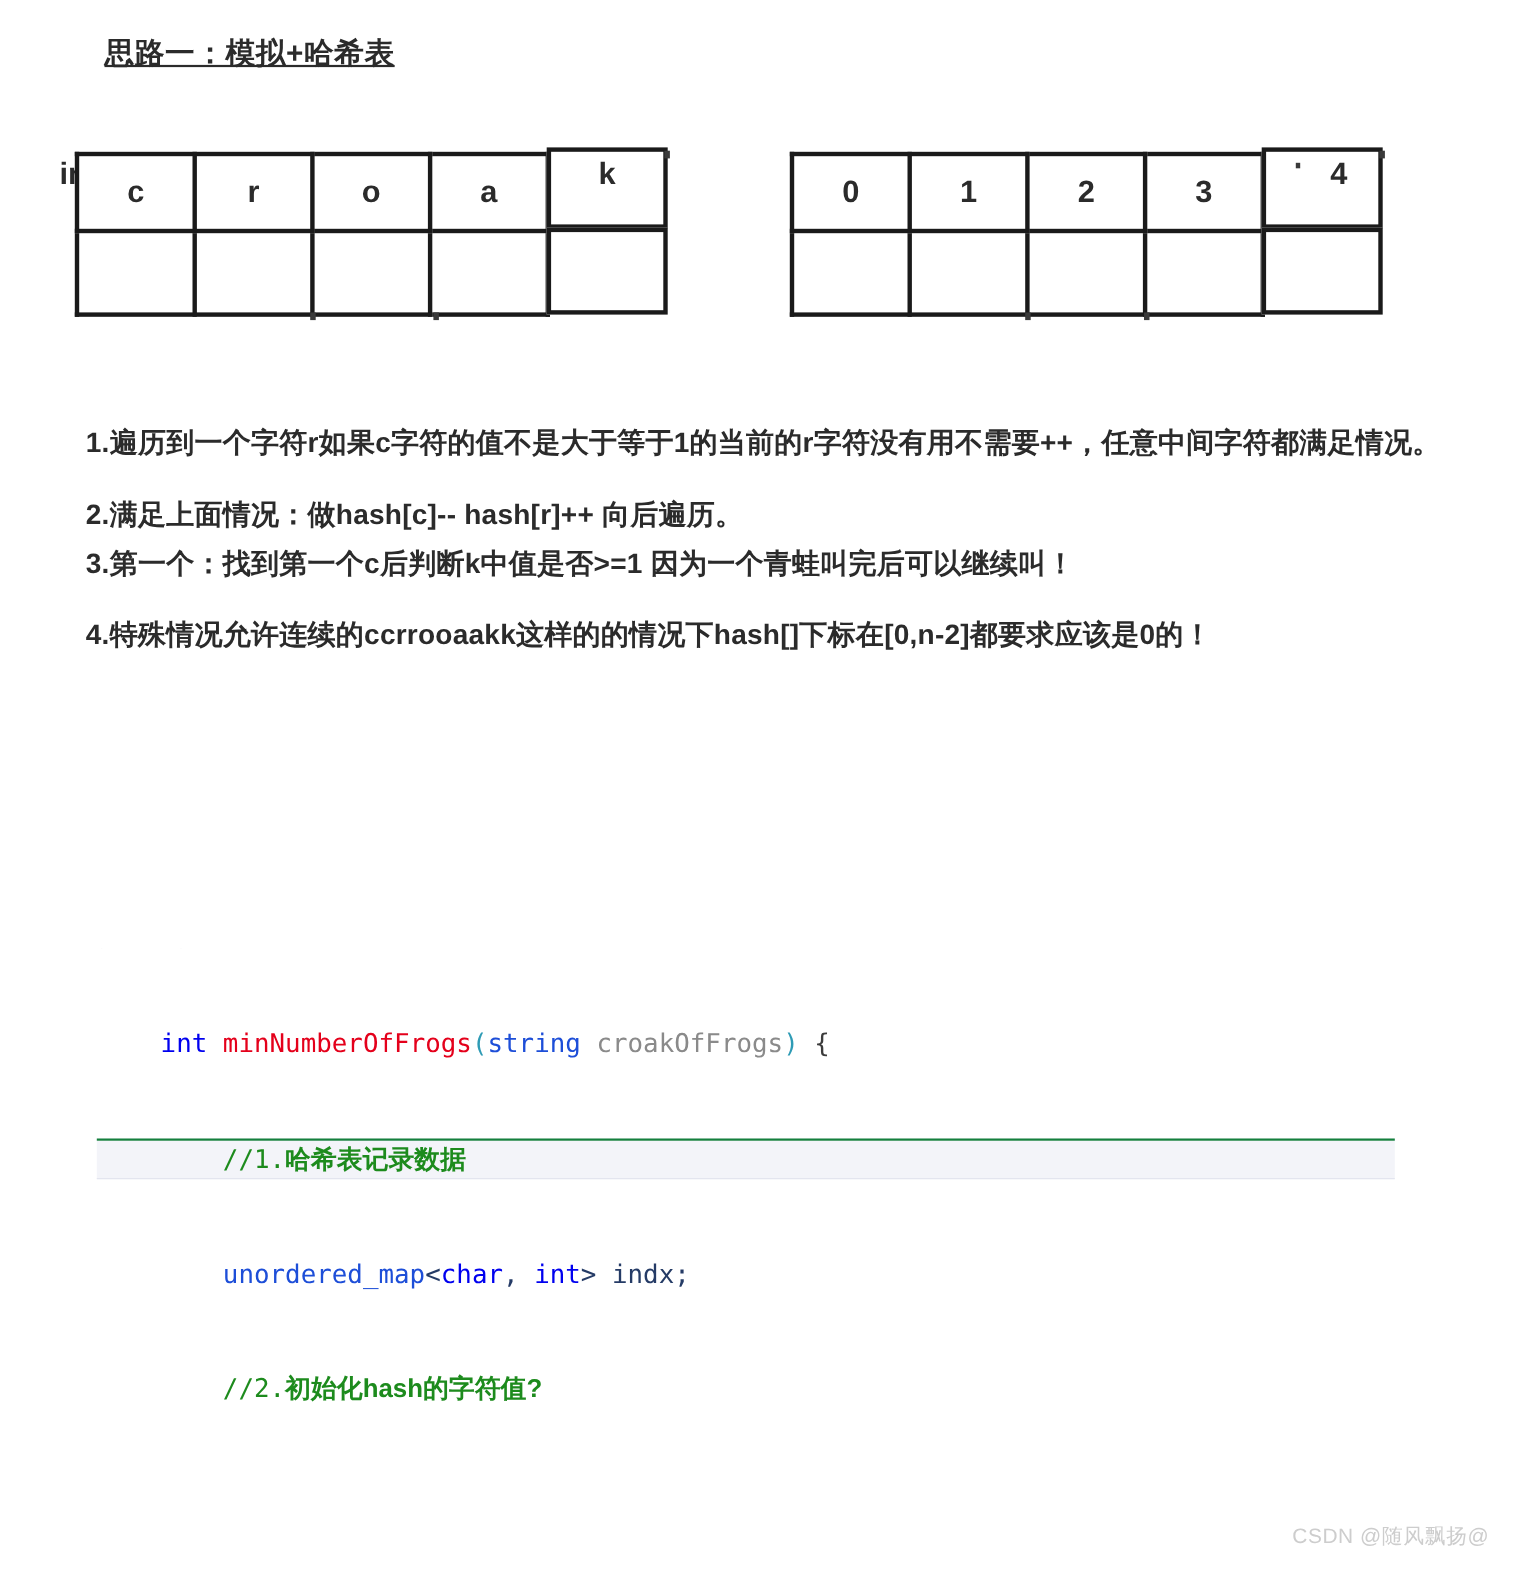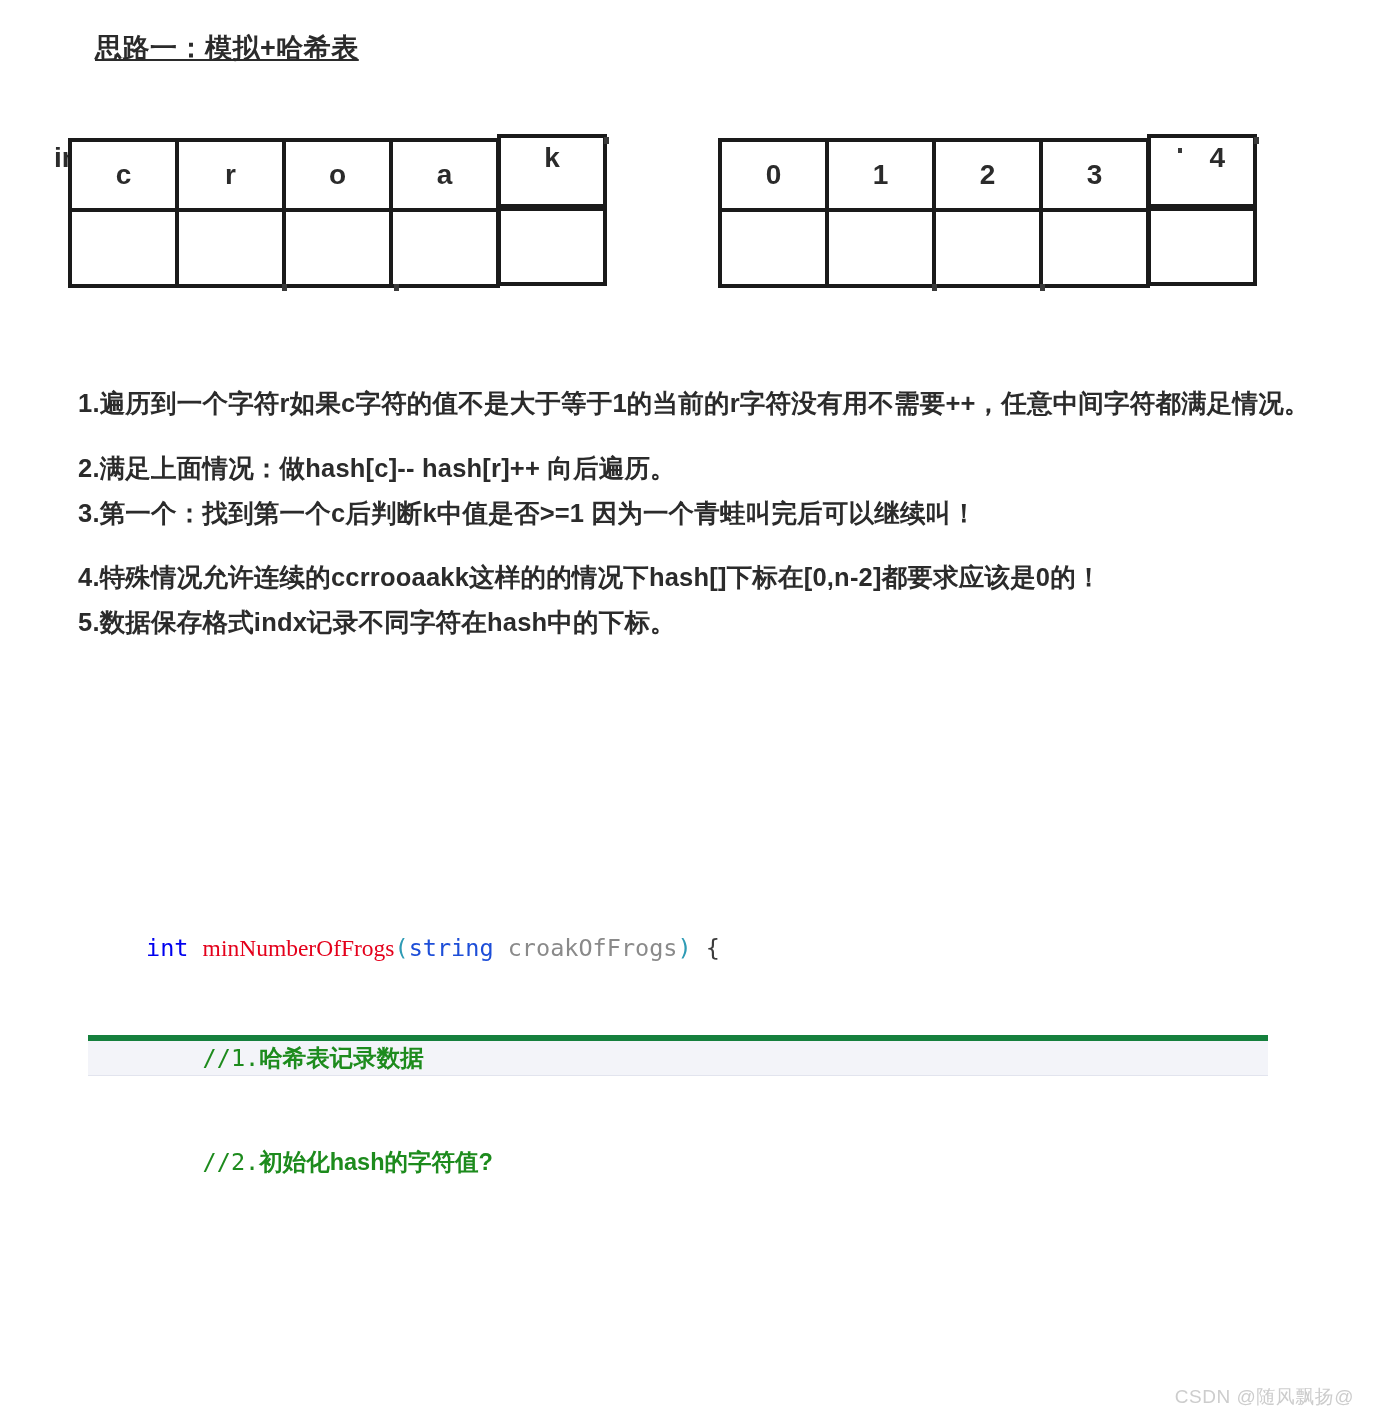--- a/index.html
+++ b/index.html
@@ -123,37 +123,37 @@
     white-space: pre;
   }
   .code-line {
     position: relative;
     height: 34.5px;
     padding-left: 58px;
     white-space: pre;
   }
   .code-line.highlight {
     background: #f3f4f9;
-    border-top: 6px solid #15803d;
+    border-top: 2px solid #15803d;
     border-bottom: 1px solid #e2e4ee;
   }
   
   .guide {
     position: absolute;
     top: 862px;
     width: 0;
     border-left: 1px dashed #d8d8dd;
     height: 336px;
   }
   #guide-1 { left: 92px; }
   #guide-2 { left: 164px; }
 
   .tok-kw      { color: #0000ef; }          
   .tok-type    { color: #1d4ed8; }          
-  .tok-fn      { color: #e4001b; font-family: Liberation Serif, serif; }          
+  .tok-fn      { color: #e4001b; }          
   .tok-param   { color: #8a8a8a; }          
   .tok-ident   { color: #253b66; }          
   .tok-cmt     { color: #1d8b1d; }          
   .tok-num     { color: #2b2b2b; }
   .tok-p1      { color: #2e9bb5; }          
   .tok-punct   { color: #3c3c3c; }
 
   .cmt-cn { font-family: "Liberation Sans", "DejaVu Sans", sans-serif; font-weight: 700; }
 
   
@@ -230,29 +230,29 @@
 <div class="ink-dot" style="left:1254px; top:137px;"></div>
 <div class="ink-dot" style="left:1178px; top:148px; width:4px; height:5px;"></div>
 <div class="ink-dot" style="left:932px; top:284px;"></div>
 <div class="ink-dot" style="left:1040px; top:284px;"></div>
 
 <div class="notes">
   <p class="note">1.遍历到一个字符r如果c字符的值不是大于等于1的当前的r字符没有用不需要++，任意中间字符都满足情况。</p>
   <p class="note spaced">2.满足上面情况：做hash[c]-- hash[r]++ 向后遍历。</p>
   <p class="note">3.第一个：找到第一个c后判断k中值是否&gt;=1 因为一个青蛙叫完后可以继续叫！</p>
   <p class="note spaced">4.特殊情况允许连续的ccrrooaakk这样的的情况下hash[]下标在[0,n-2]都要求应该是0的！</p>
-  <p class="note">5.数据保存格式indx记录不同字符在hash中的下标。</p>
 </div>
 
 <div class="guide" id="guide-1"></div>
 <div class="guide" id="guide-2"></div>
 
 <div class="code-block">
   <div class="code-line"><span class="tok-kw">int</span> <span class="tok-fn">minNumberOfFrogs</span><span class="tok-p1">(</span><span class="tok-type">string</span> <span class="tok-param">croakOfFrogs</span><span class="tok-p1">)</span> <span class="tok-punct">{</span></div>
   <div class="code-line highlight">    <span class="tok-cmt">//1.<span class="cmt-cn">哈希表记录数据</span></span></div>
+  <div class="code-line">    <span class="tok-type">unordered_map</span><span class="tok-ident">&lt;</span><span class="tok-kw">char</span><span class="tok-ident">,</span> <span class="tok-kw">int</span><span class="tok-ident">&gt;</span> <span class="tok-ident">indx;</span></div>
   <div class="code-line">    <span class="tok-cmt">//2.<span class="cmt-cn">初始化hash的字符值?</span></span></div>
   
   
   
   
 </div>
 
 <div class="watermark">CSDN @随风飘扬@</div>
 
 </body></html>

